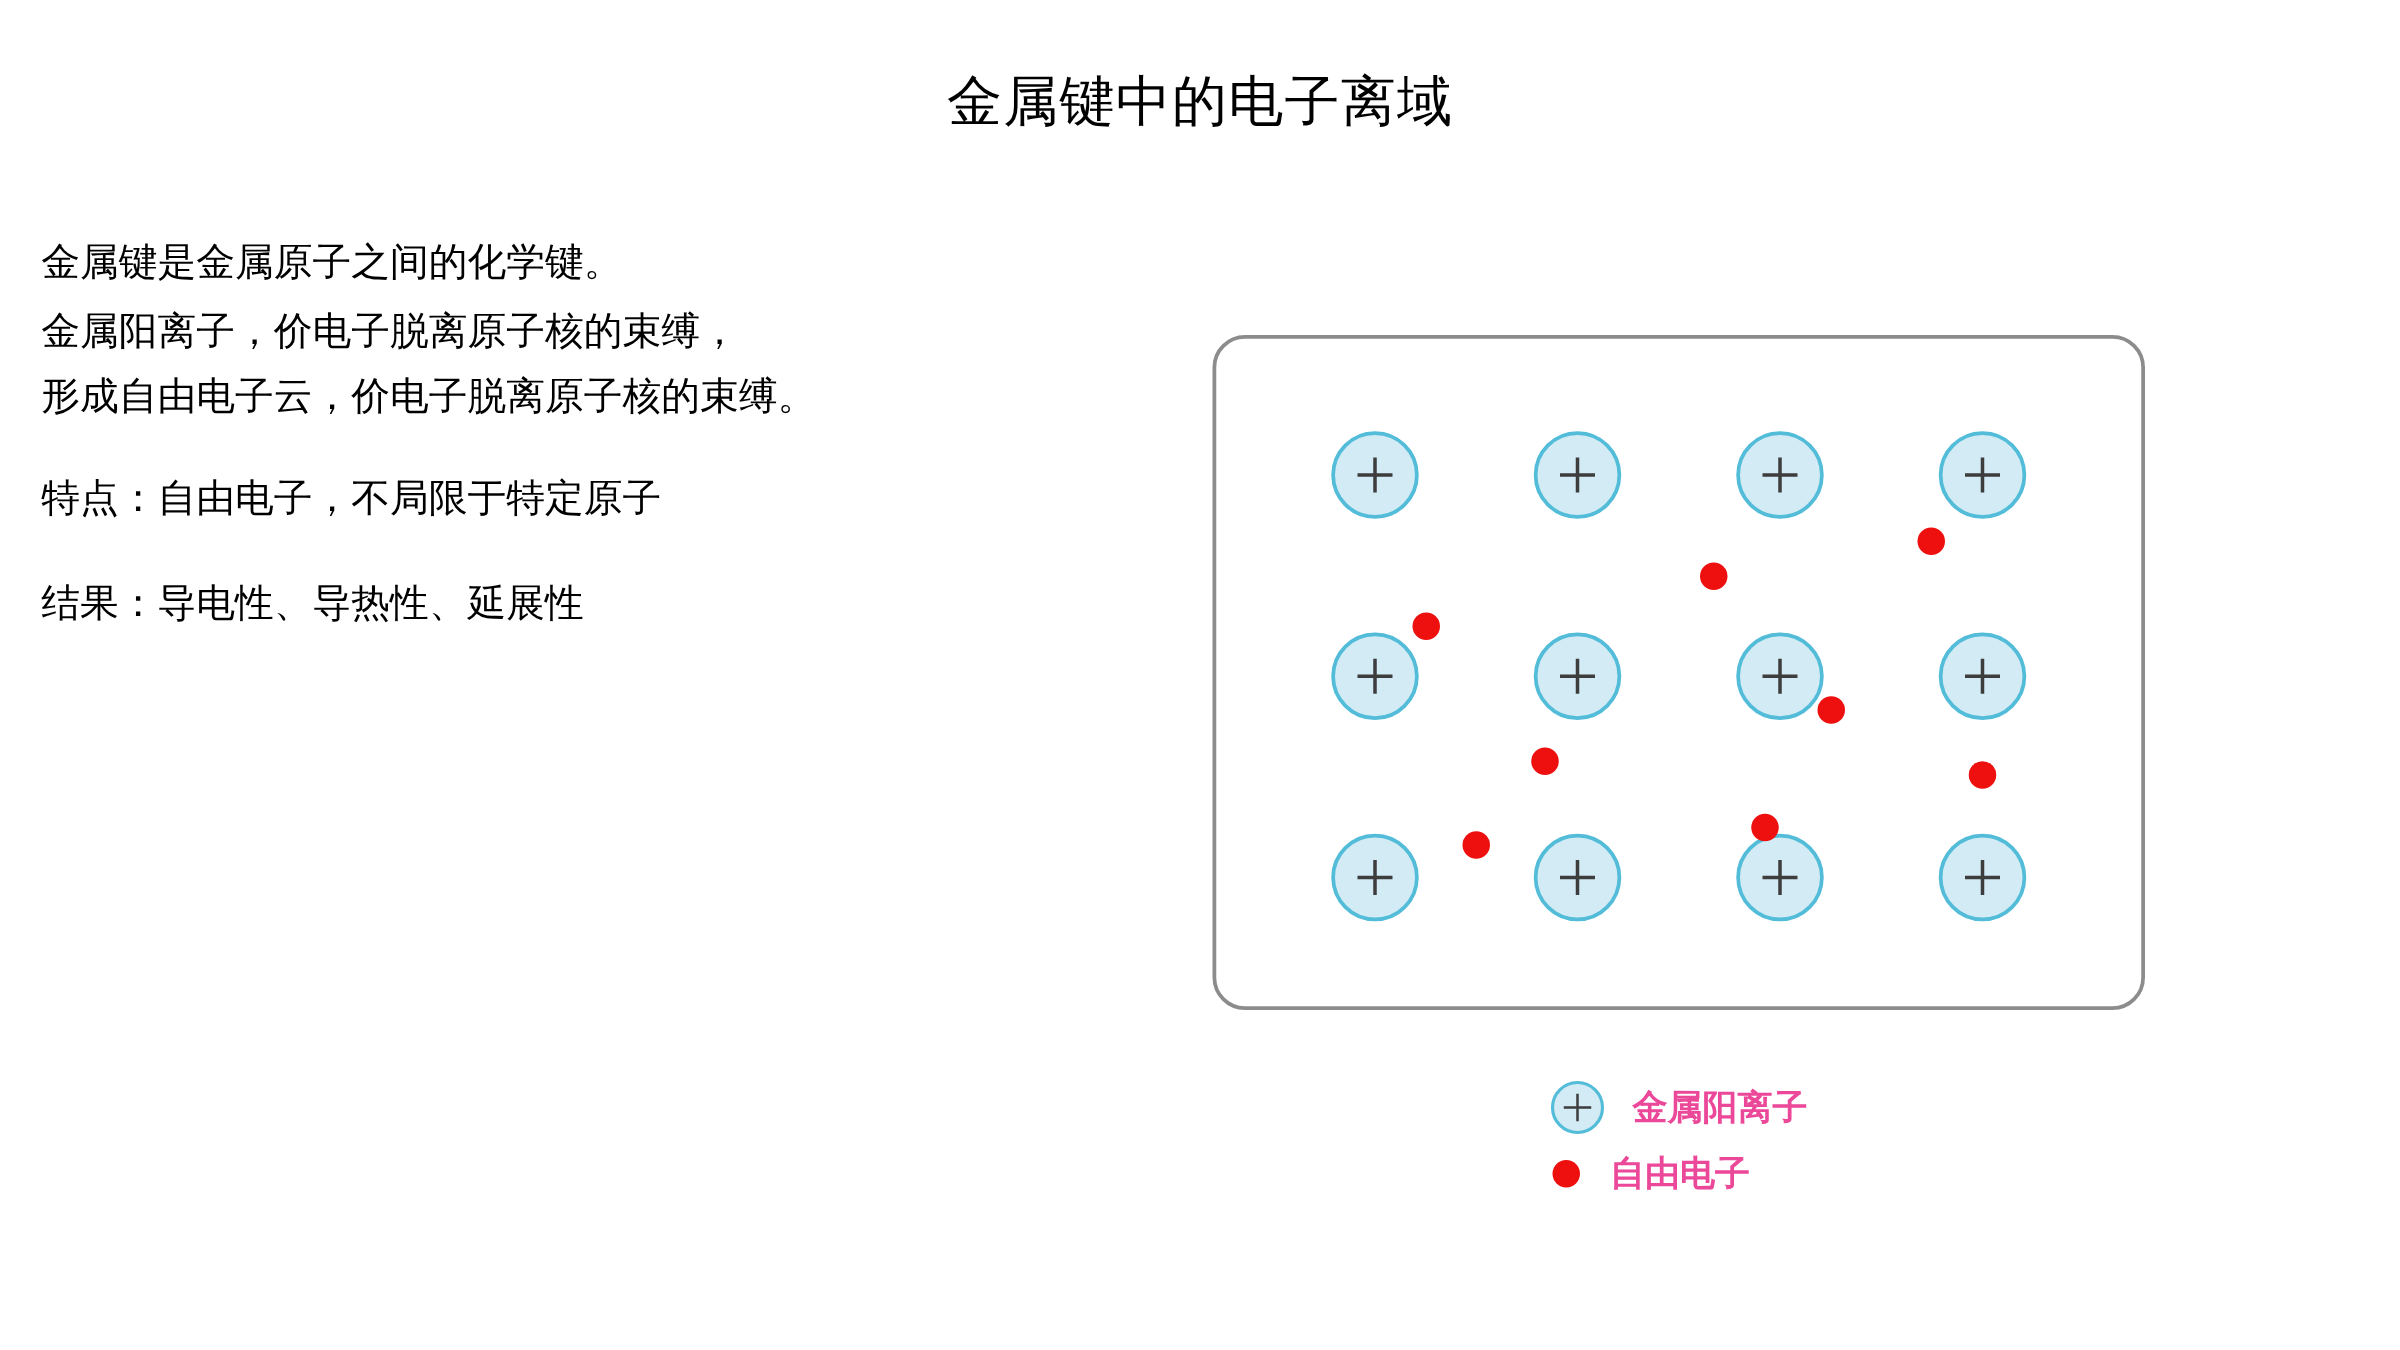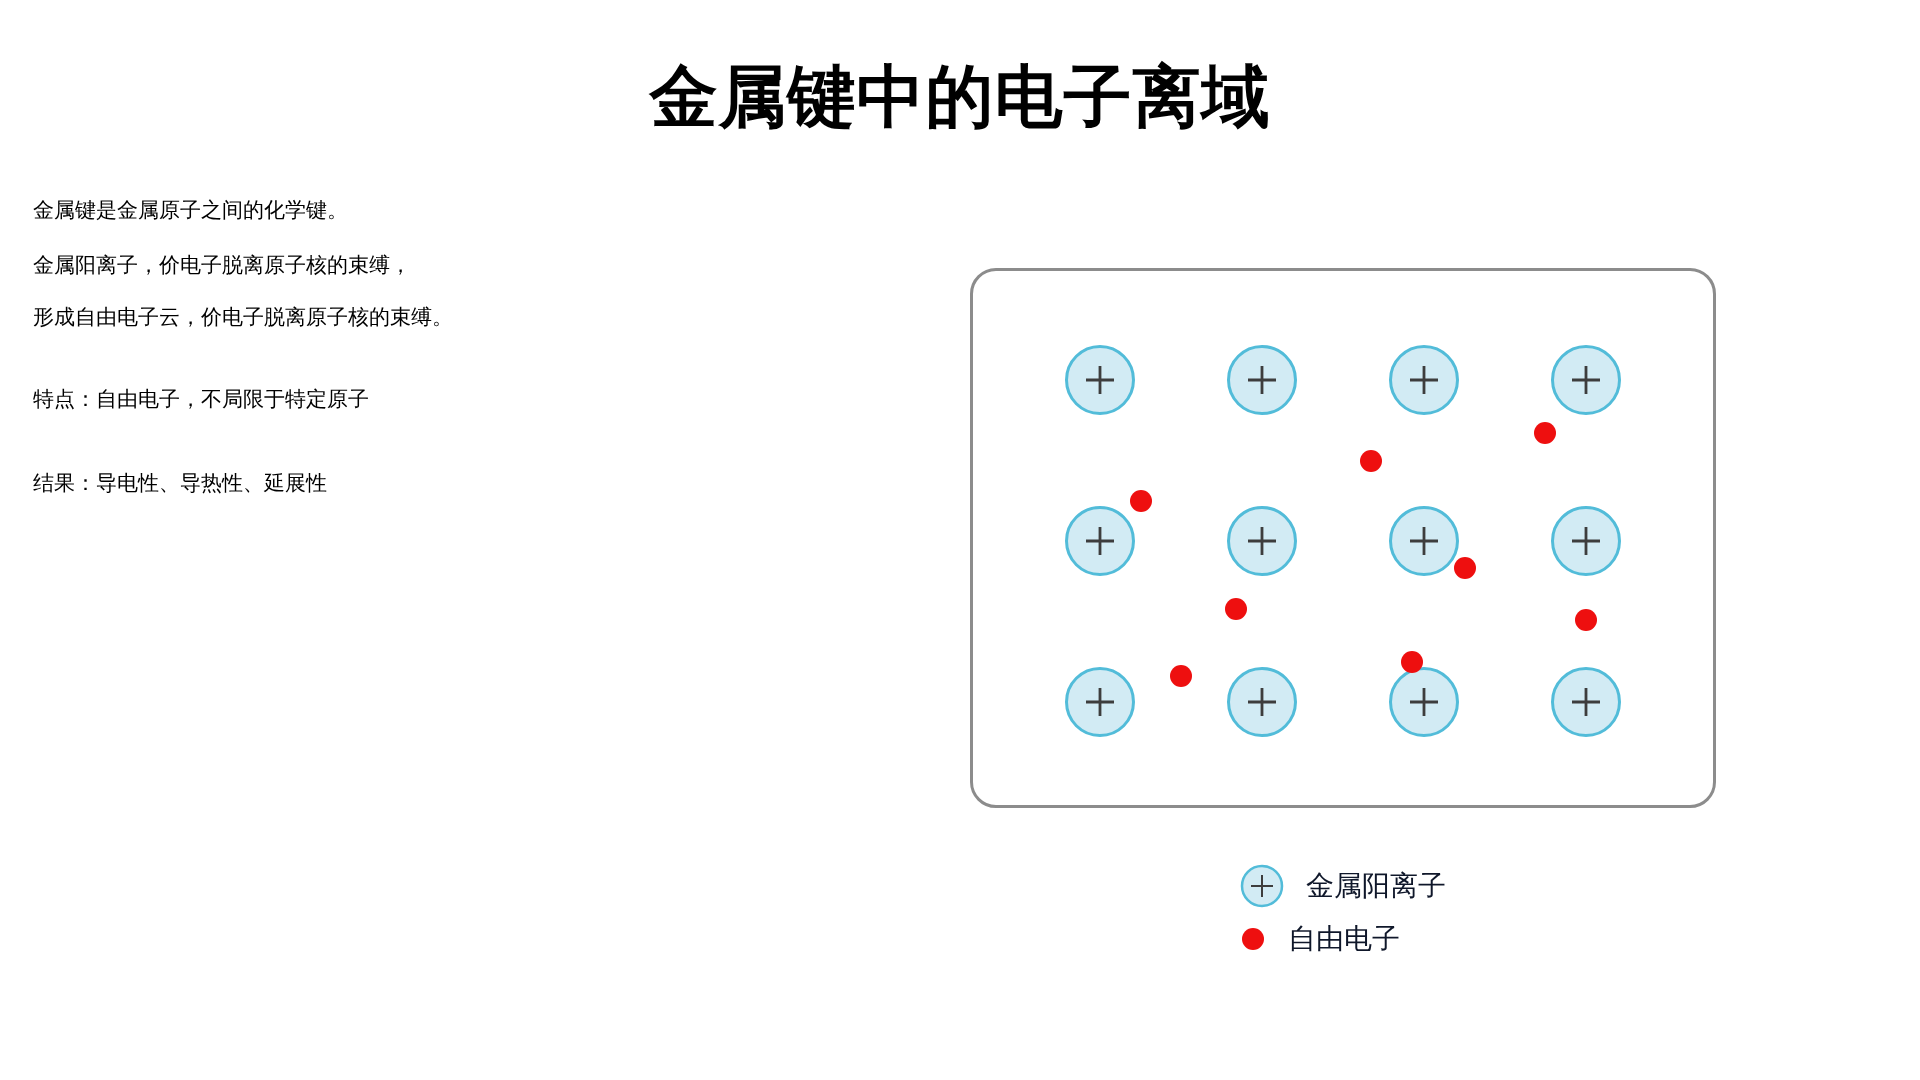--- a/index.html
+++ b/index.html
@@ -3,29 +3,29 @@
 <meta charset="utf-8">
 <style>
   * { margin: 0; padding: 0; box-sizing: border-box; }
   html, body { width: 1920px; height: 1080px; background: #ffffff; overflow: hidden; }
   body { font-family: "DejaVu Sans", "Liberation Sans", sans-serif; color: #000000; position: relative; }
 
   .page-title {
     position: absolute;
     top: 52px; left: 0; width: 1920px;
     text-align: center;
-    font-size: 68px;
-    font-weight: 700;
+    font-size: 44px;
+    font-weight: 400;
     letter-spacing: 1px;
   }
 
   .desc-line {
     position: absolute;
     left: 33px;
-    font-size: 21px;
+    font-size: 31px;
     line-height: 40px;
     white-space: nowrap;
   }
   .line-1 { top: 190px; }
   .line-2 { top: 245px; }
   .line-3 { top: 297px; }
   .line-4 { top: 379px; }
   .line-5 { top: 463px; }
 
   .lattice-box {
@@ -39,21 +39,21 @@
   .lattice-box svg { display: block; width: 740px; height: 534px; }
 
   .legend-row {
     position: absolute;
     display: flex;
     align-items: center;
     white-space: nowrap;
   }
   .legend-row-cation { left: 1240px; top: 864px; height: 44px; gap: 22px; }
   .legend-row-electron { left: 1241px; top: 927px; height: 24px; gap: 23px; }
-  .legend-label { font-size: 28px; color: #0f172a; }
+  .legend-label { font-size: 28px; color: #ec4899; font-weight: bold; }
   .legend-marker { display: block; }
 </style>
 </head>
 <body>
 
 <div class="page-title">金属键中的电子离域</div>
 
 <div class="desc-line line-1">金属键是金属原子之间的化学键。</div>
 <div class="desc-line line-2">金属阳离子，价电子脱离原子核的束缚，</div>
 <div class="desc-line line-3">形成自由电子云，价电子脱离原子核的束缚。</div>

